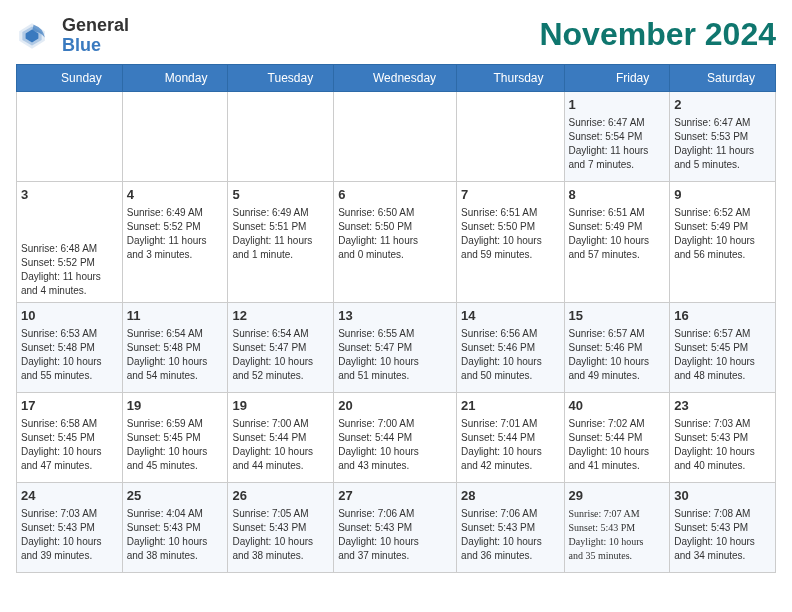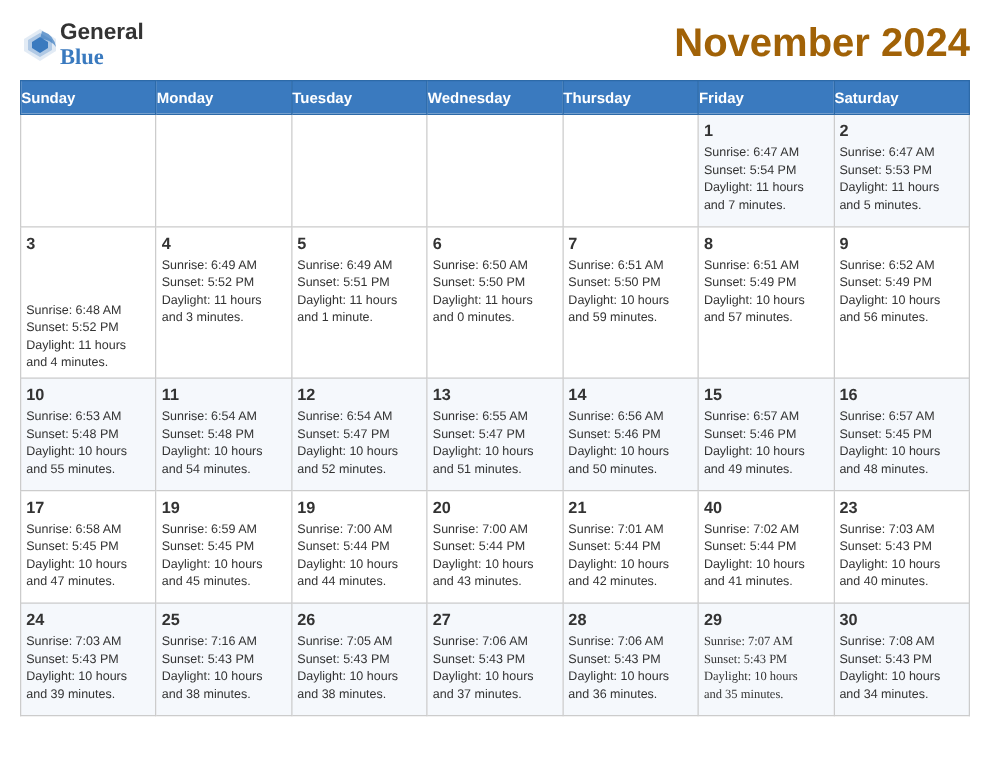--- a/index.html
+++ b/index.html
@@ -12,62 +12,62 @@
     }
     .header {
       display: flex;
       justify-content: space-between;
       align-items: flex-start;
       margin-bottom: 8px;
     }
     .logo {
       display: flex;
       align-items: center;
-      gap: 0;
+      gap: 14px;
     }
     .logo-text {
       font-size: 18px;
       font-weight: bold;
       line-height: 1.1;
     }
     .logo-text span {
       display: block;
     }
     .logo-text .general { color: #333; }
-    .logo-text .blue { color: #3a7abf; font-family: Liberation Serif, serif; }
+    .logo-text .blue { color: #3a7abf; }
     .logo-icon {
       width: 32px;
       height: 32px;
     }
     .title-block {
       text-align: right;
     }
     .month-title {
       font-size: 32px;
       font-weight: bold;
-      color: #a16207;
+      color: #0f766e;
     }
     .location {
       font-size: 14px;
       color: #555;
     }
     table {
       width: 100%;
       border-collapse: collapse;
       font-size: 10px;
     }
     thead tr {
       background-color: #3a7abf;
       color: white;
     }
     thead th {
-      padding: 6px 0;
-      text-align: left;
+      padding: 6px 20px;
+      text-align: right;
       font-size: 12px;
-      font-weight: bold;
+      font-weight: normal;
       border: 1px solid #2d6aa8;
     }
     tbody tr {
       vertical-align: top;
     }
     tbody td {
       border: 1px solid #ccc;
       padding: 4px;
       height: 90px;
       vertical-align: top;
@@ -303,21 +303,21 @@
       <tr>
         <td>
           <div class="day-number">24</div>
           <div class="day-info" style="white-space: pre-line;">Sunrise: 7:03 AM
 Sunset: 5:43 PM
 Daylight: 10 hours
 and 39 minutes.</div>
         </td>
         <td>
           <div class="day-number">25</div>
-          <div class="day-info" style="white-space: pre-line;">Sunrise: 7:16 AM
+          <div class="day-info" style="white-space: pre-line;">Sunrise: 4:04 AM
 Sunset: 5:43 PM
 Daylight: 10 hours
 and 38 minutes.</div>
         </td>
         <td>
           <div class="day-number">26</div>
           <div class="day-info" style="white-space: pre-line;">Sunrise: 7:05 AM
 Sunset: 5:43 PM
 Daylight: 10 hours
 and 38 minutes.</div>

